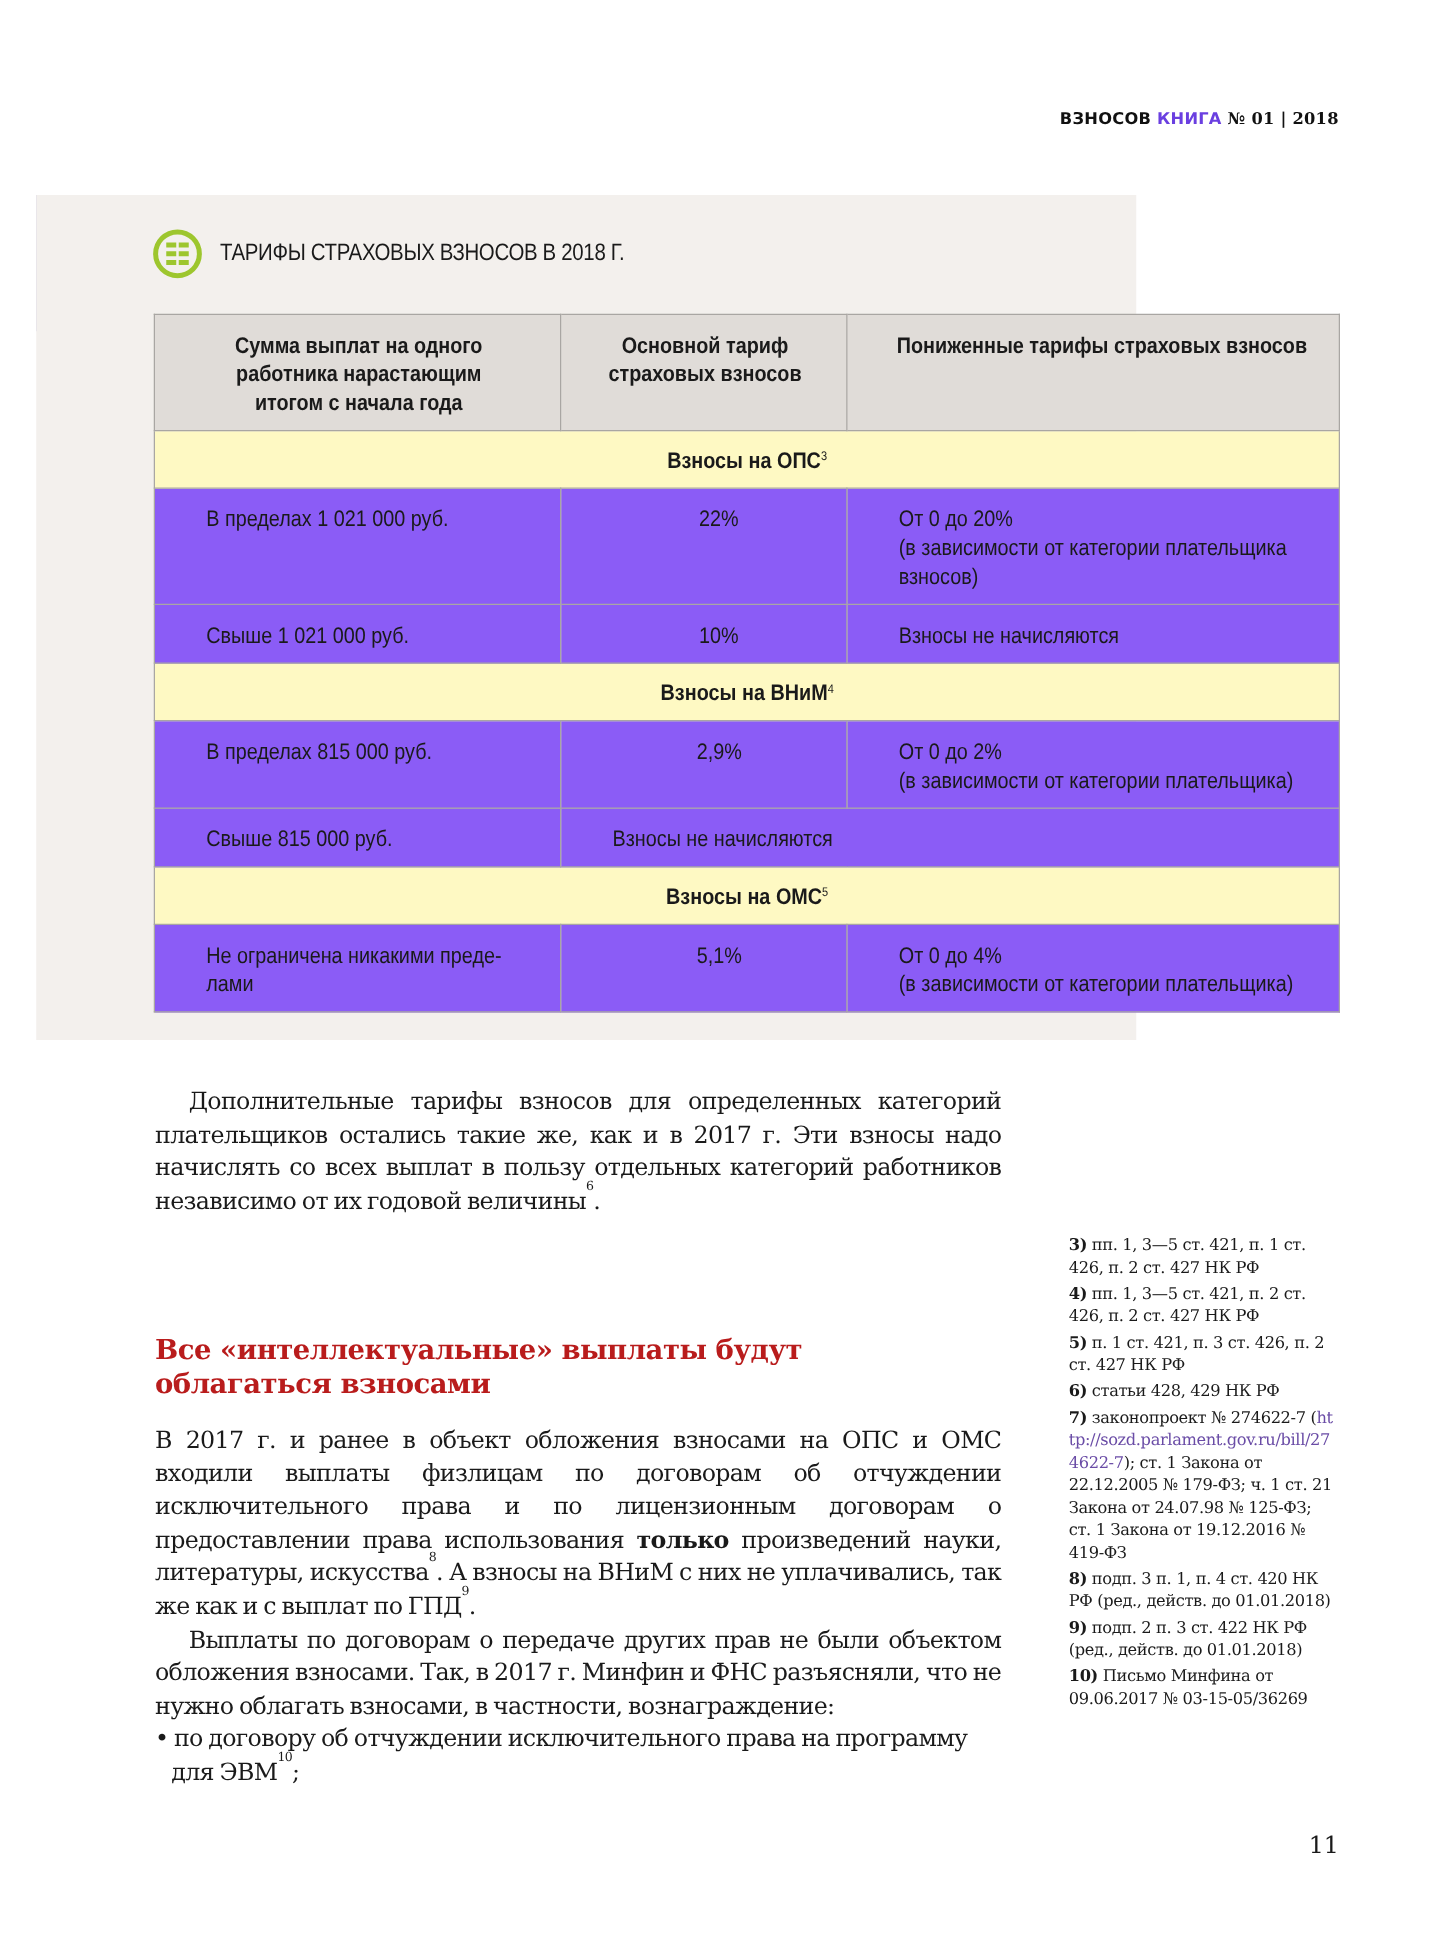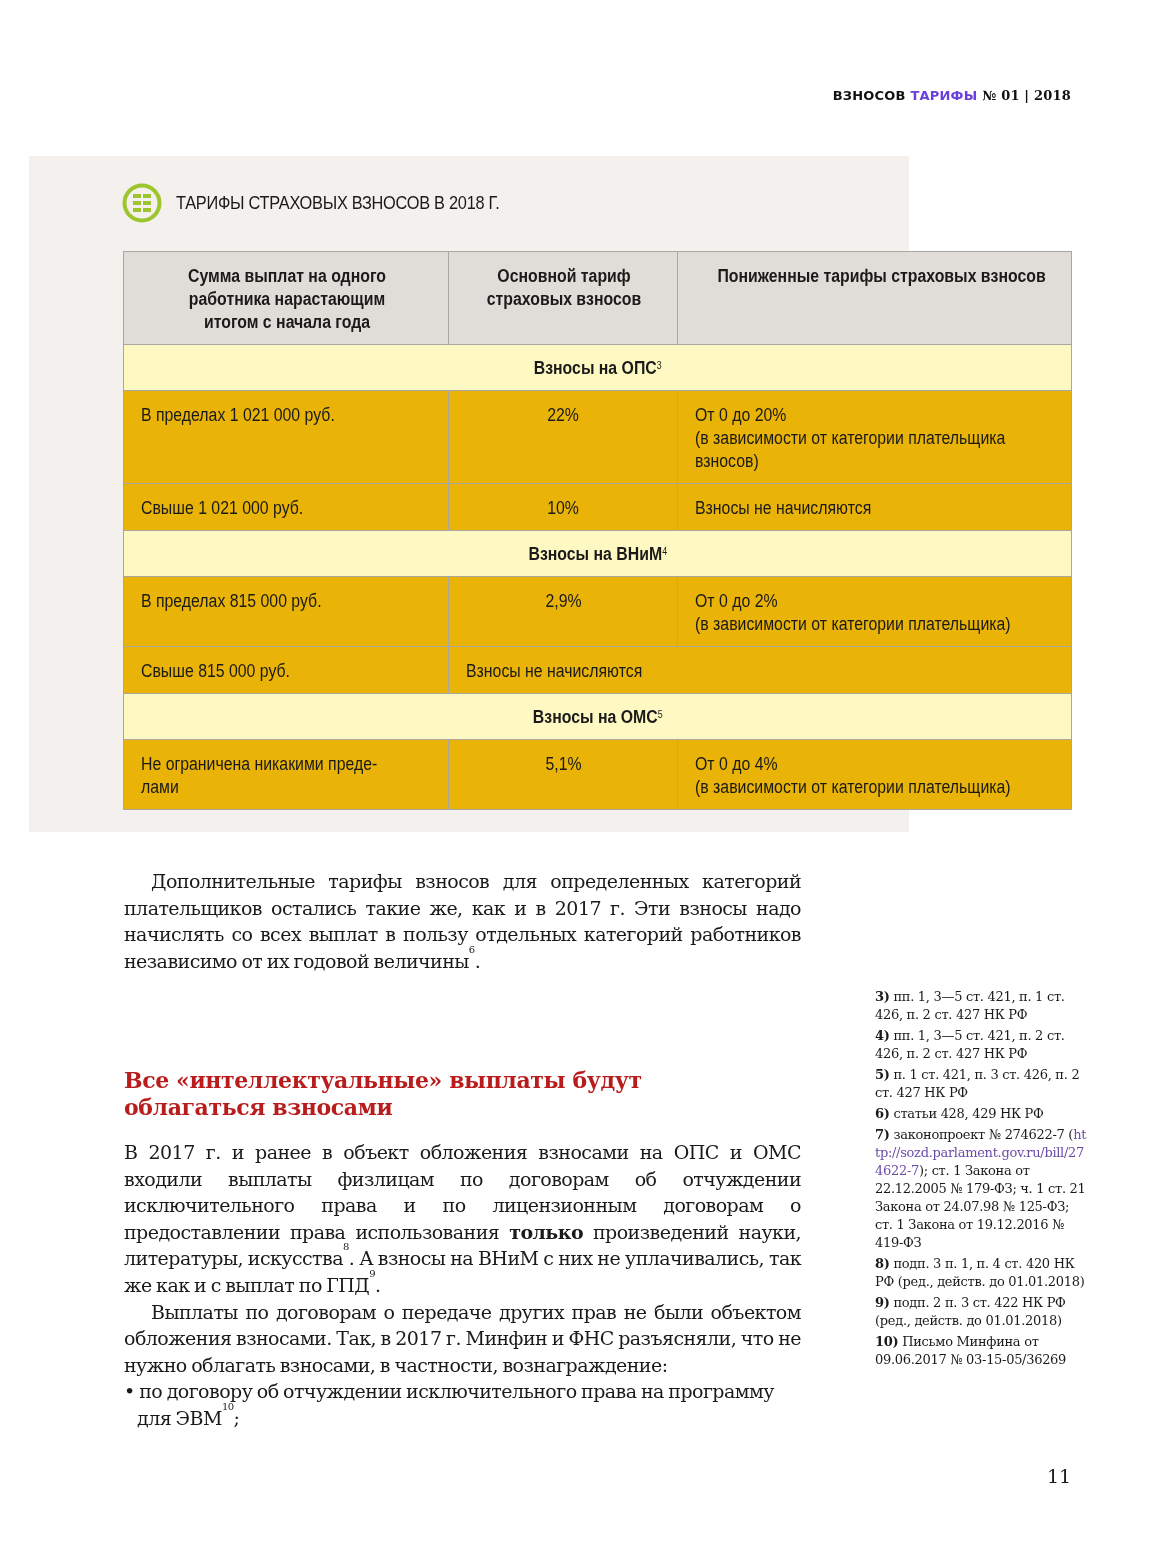--- a/index.html
+++ b/index.html
@@ -40,57 +40,57 @@
     border: 1px solid #a9a6a3; vertical-align: top; padding: 0;
   }
   .cell { padding: 13px 16px 10px 17px; line-height: 23px; }
   .narrow { display: inline-block; transform: scaleX(0.88); transform-origin: left top; white-space: nowrap; }
   .narrow-c { display: inline-block; transform: scaleX(0.88); transform-origin: center top; white-space: nowrap; }
   th.hdr { background: #e0dcd8; height: 92px; font-weight: bold; text-align: center; }
   th.hdr .cell { padding-top: 13px; }
   .hdr-text { font-family: "Liberation Sans", sans-serif; font-weight: bold; font-size: 18px; line-height: 23px; }
   tr.section td { background: #fef9c3; height: 45px; text-align: center; font-weight: bold; }
   tr.section .cell { padding-top: 12px; }
-  tr.body td { background: #eab308; }
+  tr.body td { background: #8b5cf6; padding-left: 24px; }
   td.center { text-align: center; }
   sup.fn { font-size: 10px; font-weight: normal; vertical-align: top; position: relative; top: -3px; }
 
   .main-col {
     position: absolute; left: 124px; width: 677px;
     font-family: "DejaVu Serif", serif; font-size: 19px; line-height: 26.6px; color: #1a1a1a;
   }
   .p { margin: 0; text-align: justify; letter-spacing: -0.55px; word-spacing: -1px; }
   .indent { text-indent: 27px; }
   sup.s { font-size: 10px; line-height: 0; vertical-align: top; position: relative; top: 2px; }
   .heading {
     position: absolute; left: 124px; top: 1067px; width: 600px;
     font-family: "DejaVu Serif", serif; font-weight: bold; font-size: 22px; line-height: 27px;
     letter-spacing: -0.4px; color: #b91c1c;
   }
   .bullet { padding-left: 13px; text-indent: -13px; text-align: left; }
 
   .notes {
     position: absolute; left: 855px; top: 988px; width: 215px;
-    font-family: "DejaVu Serif", serif; font-size: 13px; line-height: 18px; color: #1a1a1a; margin-left: 20px;
+    font-family: "DejaVu Serif", serif; font-size: 13px; line-height: 18px; color: #1a1a1a;
   }
   .note { margin: 0 0 3px 0; letter-spacing: -0.3px; }
   .note b { font-weight: bold; }
   .note .link { color: #6a4ca6; }
 
   .page-number {
     position: absolute; left: 1047px; top: 1465px;
     font-family: "DejaVu Serif", serif; font-size: 19px; color: #1a1a1a;
   }
 </style>
 </head>
 <body>
 
 <div class="running-head">
   <span>ВЗНОСОВ</span>
-  <span class="accent">ТАРИФЫ</span>
+  <span class="accent">КНИГА</span>
   <span class="issue">№ 01 | 2018</span>
 </div>
 
 <div class="infobox-edge"></div>
 <div class="infobox">
   <div class="box-title-row">
     <span class="box-icon">
       <svg width="40" height="40" viewBox="0 0 40 40">
         <circle cx="20" cy="20" r="17.5" fill="none" stroke="#9dc62e" stroke-width="4"></circle>
         <rect x="11" y="11" width="8" height="4" fill="#9dc62e"></rect>

